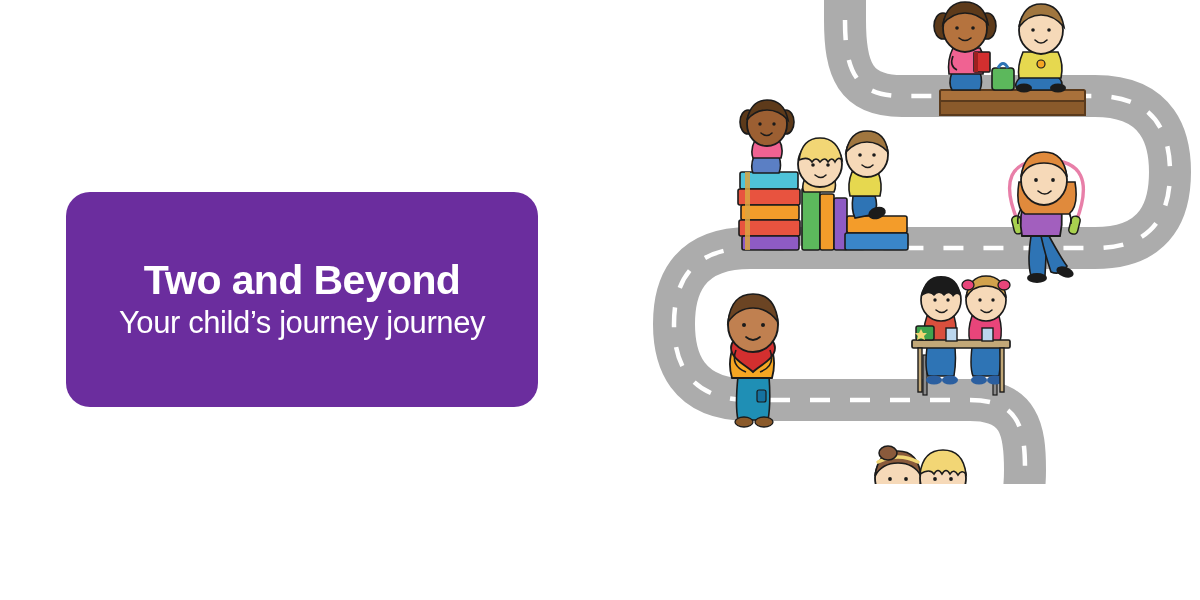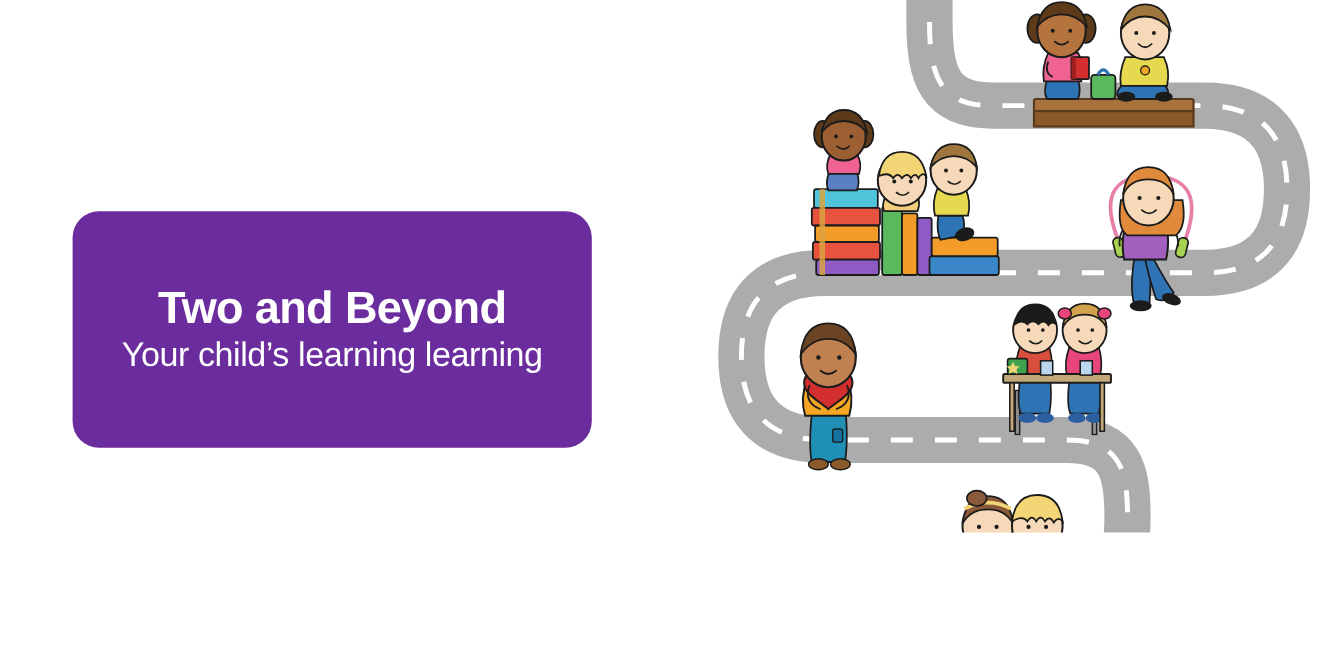--- a/index.html
+++ b/index.html
@@ -72,21 +72,21 @@
     height: 600px;
   }
 </style>
 </head>
 <body>
 
 <div id="banner">
 
   <div id="title-card">
     <div id="card-title">Two and Beyond</div>
-    <div id="card-subtitle">Your child’s learning learning</div>
+    <div id="card-subtitle">Your child’s journey journey</div>
   </div>
 
   <div id="illustration">
     <svg viewBox="0 0 560 600" xmlns="http://www.w3.org/2000/svg">
 
       <defs>
 
         <path id="roadPath" d="
           M 205 -20
           L 205 20

